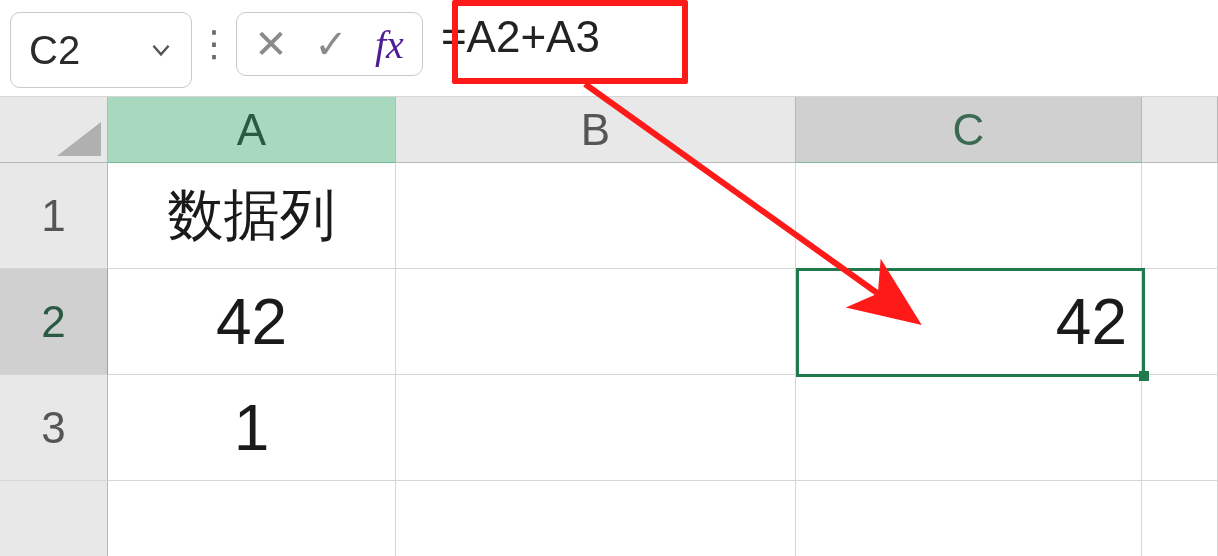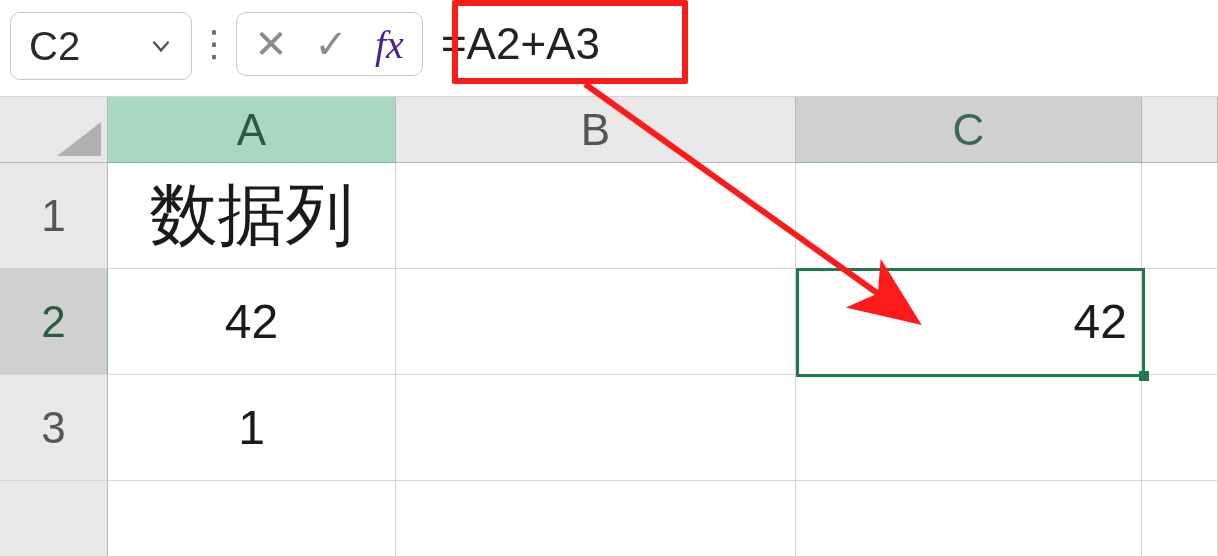--- a/index.html
+++ b/index.html
@@ -21,21 +21,21 @@
       display: flex;
       align-items: stretch;
       gap: 10px;
     }
     .namebox-wrap {
       display: flex;
       align-items: stretch;
       background: #ffffff;
       border: 1px solid #c9c9c9;
       border-radius: 10px;
-      height: 68px;
+      height: 76px;
       padding: 0 8px 0 18px;
     }
     .namebox-input {
       border: none;
       outline: none;
       font-size: 40px;
       width: 110px;
       color: #2b2b2b;
       background: transparent;
     }
@@ -85,21 +85,20 @@
       font-style: italic;
       font-family: Georgia, "Times New Roman", serif;
       color: #4c1d95;
       width: auto;
       padding: 0 4px;
     }
 
     .formula-input-wrap {
       position: relative;
       display: flex;
-      align-items: center;
       height: 64px;
     }
     .formula-text {
       font-size: 44px;
       color: #222;
       padding: 0 8px;
       white-space: nowrap;
     }
 
     
@@ -192,33 +191,33 @@
       cursor: pointer;
       user-select: none;
     }
     .rowhdr.active { background:#d0d0d0; color:#2a5a42; border-right-color:#6fb890;}
     .cell {
       height: 100%;
       border-right: 1px solid #d5d5d5;
       border-bottom: 1px solid #d5d5d5;
       display: flex;
       align-items: center;
-      font-size: 48px;
+      font-size: 64px;
       color: #1a1a1a;
       padding: 0 14px;
       position: relative;
       background: #ffffff;
       cursor: cell;
     }
     .cell.colA { width: var(--colA-w); justify-content: center; }
     .cell.colB { width: var(--colB-w); }
     .cell.colC { width: var(--colC-w); justify-content: flex-end; }
     .cell.colD { flex: 1; }
 
-    .cell.colA.r1 { font-size: 68px; }
+    .cell.colA.r1 { font-size: 56px; }
 
     
     .sel-outline {
       position: absolute;
       border: 3px solid #1f7a4d;
       pointer-events: none;
       box-sizing: border-box;
     }
     .sel-handle {
       position: absolute;

